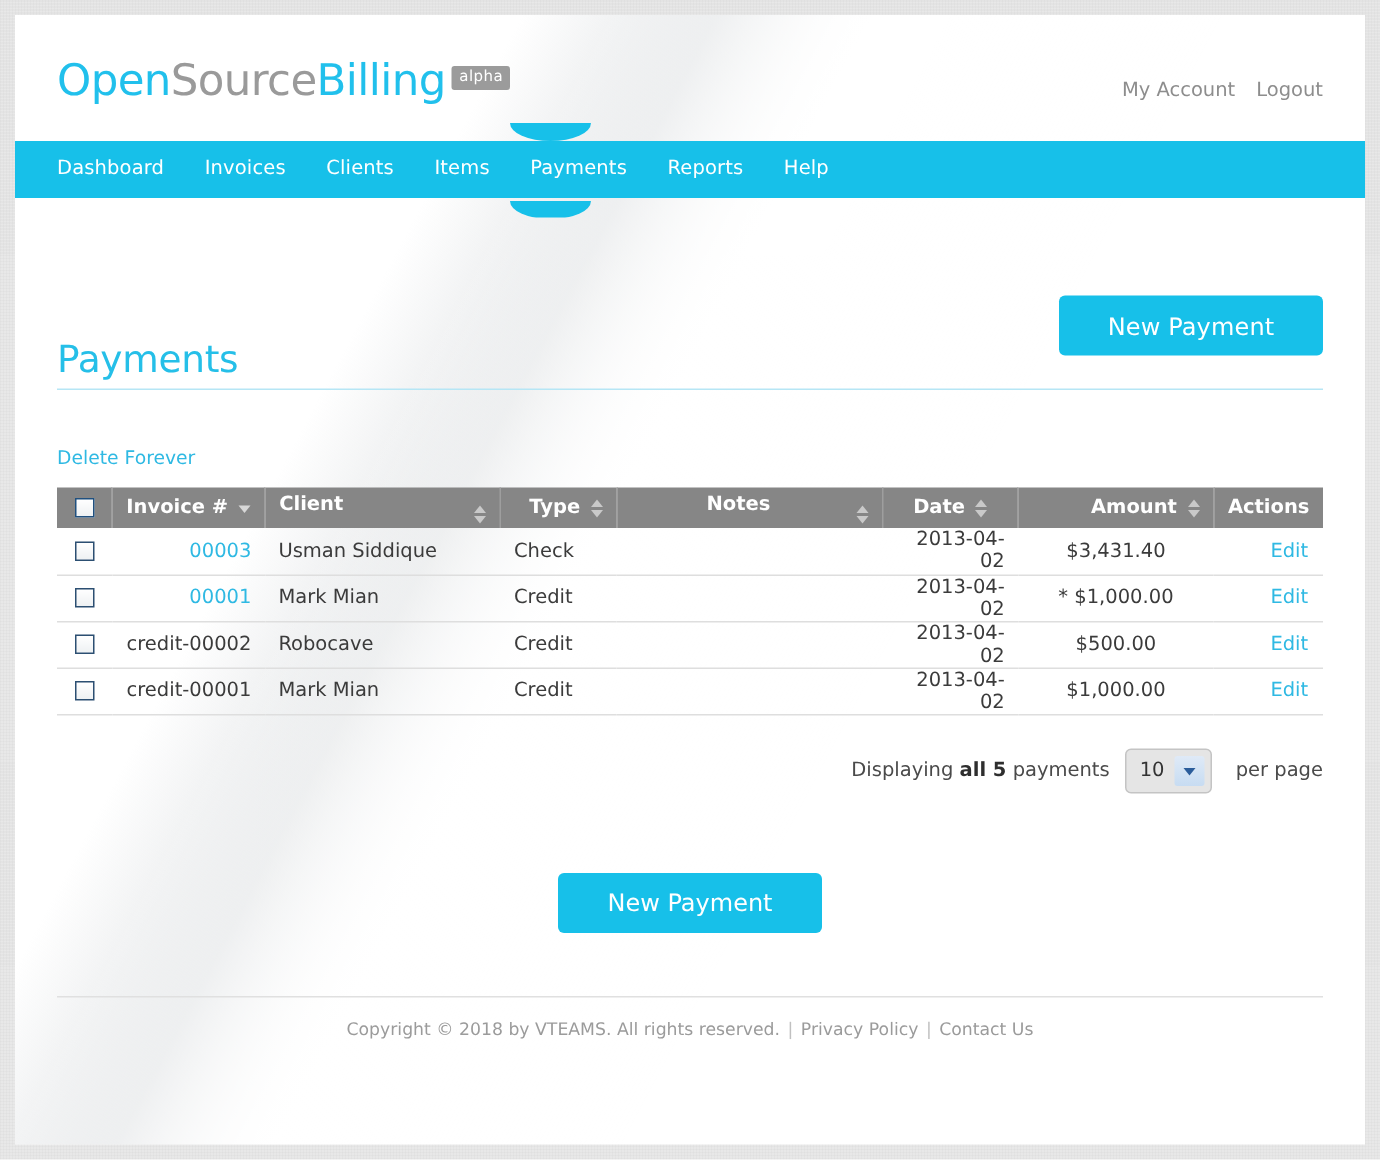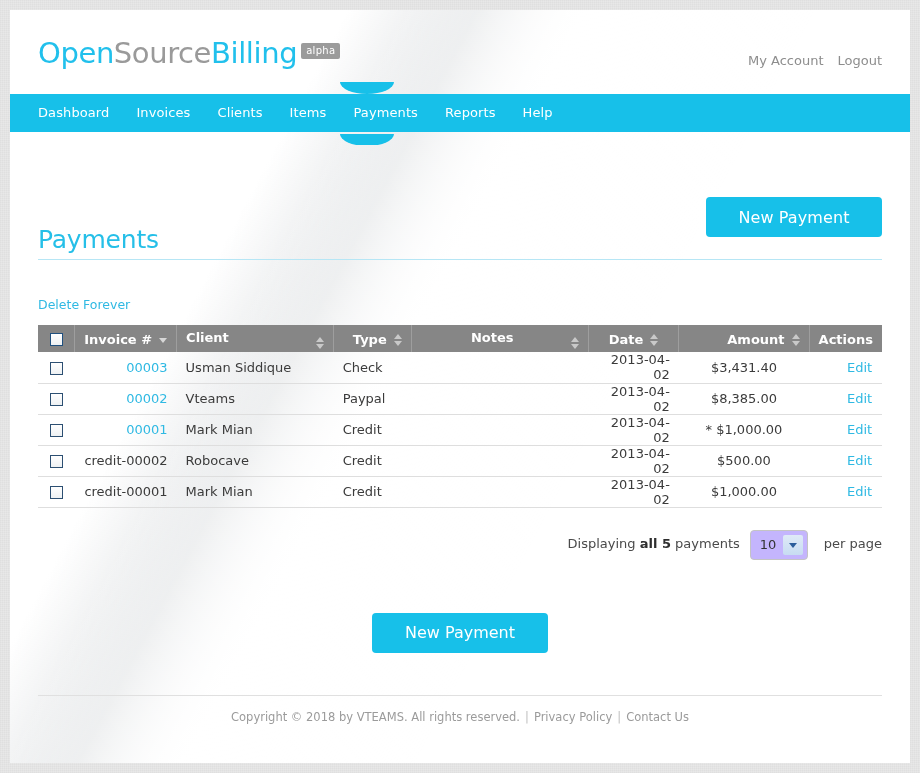--- a/index.html
+++ b/index.html
@@ -305,21 +305,21 @@
   }
   #pagination .disp { margin-right: 10px; }
   #pagination .disp b { font-weight: bold; color: #2e2e2e; }
   #per-page-select {
     display: inline-block;
     vertical-align: middle;
     width: 58px;
     height: 30px;
     border: 1px solid #c4c4c4;
     border-radius: 4px;
-    background: #c4b5fd;
+    background: #e5e5e5;
     position: relative;
     cursor: pointer;
   }
   #per-page-value {
     position: absolute;
     left: 9px;
     top: 6px;
     font-size: 13px;
     color: #333;
   }
@@ -445,30 +445,20 @@
         </thead>
         <tbody id="table-body">
             <tr>
               <td class="td-check"><span class="cb"></span></td>
               <td class="td-inv"><a href="#">00003</a></td>
               <td class="td-client">Usman Siddique</td>
               <td class="td-type">Check</td>
               <td class="td-notes"></td>
               <td class="td-date">2013-04-02</td>
               <td class="td-amount">$3,431.40</td>
-              <td class="td-act"><a href="#">Edit</a></td>
-            </tr>
-            <tr>
-              <td class="td-check"><span class="cb"></span></td>
-              <td class="td-inv"><a href="#">00002</a></td>
-              <td class="td-client">Vteams</td>
-              <td class="td-type">Paypal</td>
-              <td class="td-notes"></td>
-              <td class="td-date">2013-04-02</td>
-              <td class="td-amount">$8,385.00</td>
               <td class="td-act"><a href="#">Edit</a></td>
             </tr>
             <tr>
               <td class="td-check"><span class="cb"></span></td>
               <td class="td-inv"><a href="#">00001</a></td>
               <td class="td-client">Mark Mian</td>
               <td class="td-type">Credit</td>
               <td class="td-notes"></td>
               <td class="td-date">2013-04-02</td>
               <td class="td-amount">* $1,000.00</td>

